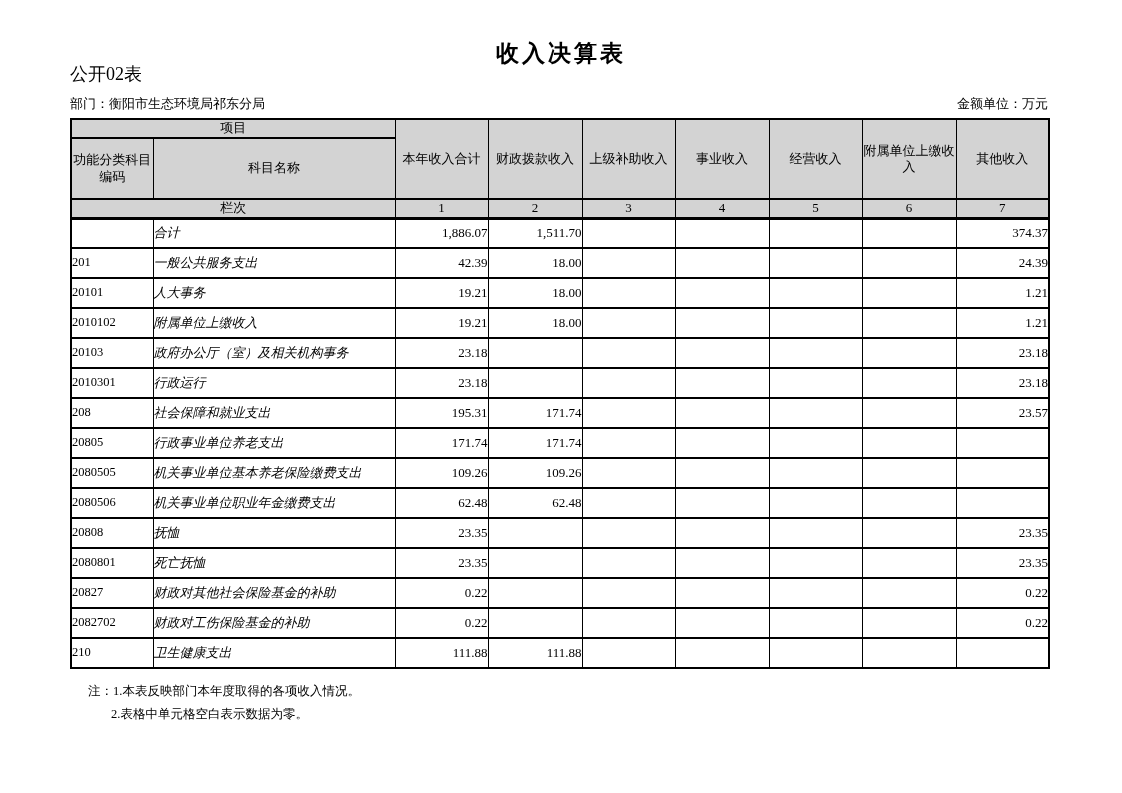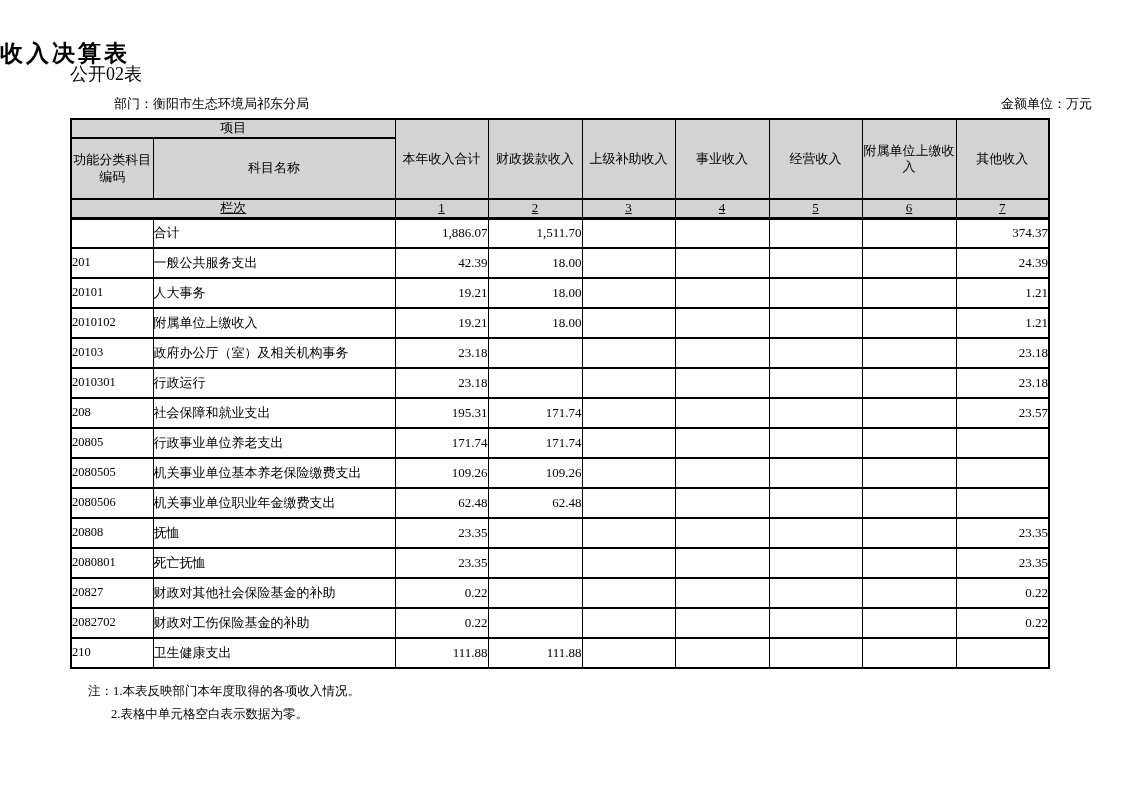--- a/index.html
+++ b/index.html
@@ -13,42 +13,41 @@
     width: 1122px;
     height: 793px;
     background: #ffffff;
     overflow: hidden;
   }
   .title {
     position: absolute;
     top: 38px;
     left: 0;
     width: 100%;
-    text-align: left;
+    text-align: center;
     font-size: 23px;
     font-weight: bold;
     letter-spacing: 3px;
   }
   .table-code {
     position: absolute;
     top: 62px;
     left: 70px;
     width: 978px;
     text-align: left;
     font-size: 18px;
   }
   .meta-row {
     position: absolute;
     top: 95px;
     left: 70px;
     width: 978px;
     display: flex;
     justify-content: space-between;
     font-size: 13px;
-    margin-left: 44px;
   }
   table.income {
     position: absolute;
     top: 118px;
     left: 70px;
     width: 978px;
     border-collapse: collapse;
     table-layout: fixed;
     border: 2px solid #000;
   }
@@ -62,26 +61,26 @@
     line-height: 1.25;
   }
   thead th {
     background: #d3d3d3;
     text-align: center;
     font-size: 13px;
     padding: 0 4px;
   }
   tr.r-project { height: 19px; margin-left: 32px; }
   tr.r-sub { height: 61px; }
-  tr.r-lanci { height: 19px; text-decoration: underline; }
+  tr.r-lanci { height: 19px; }
   tr.r-lanci th { border-bottom-width: 3px; }
   th.h-code { padding: 0 7px; }
   tbody tr { height: 30px; background: #ffffff; }
   td.c-code { text-align: left; padding-left: 13px; font-size: 12.5px; }
-  td.c-name { text-align: left; padding-left: 4px;  font-size: 13px; }
+  td.c-name { text-align: left; padding-left: 4px;  font-size: 13px; font-style: italic; }
   td.c-num  { text-align: right; padding-right: 4px; font-size: 13px; }
   .notes {
     position: absolute;
     top: 680px;
     left: 88px;
     font-size: 12.5px;
     line-height: 23px;
   }
   .note-indent { padding-left: 23px; font-family: Liberation Serif, serif; }
 </style>

